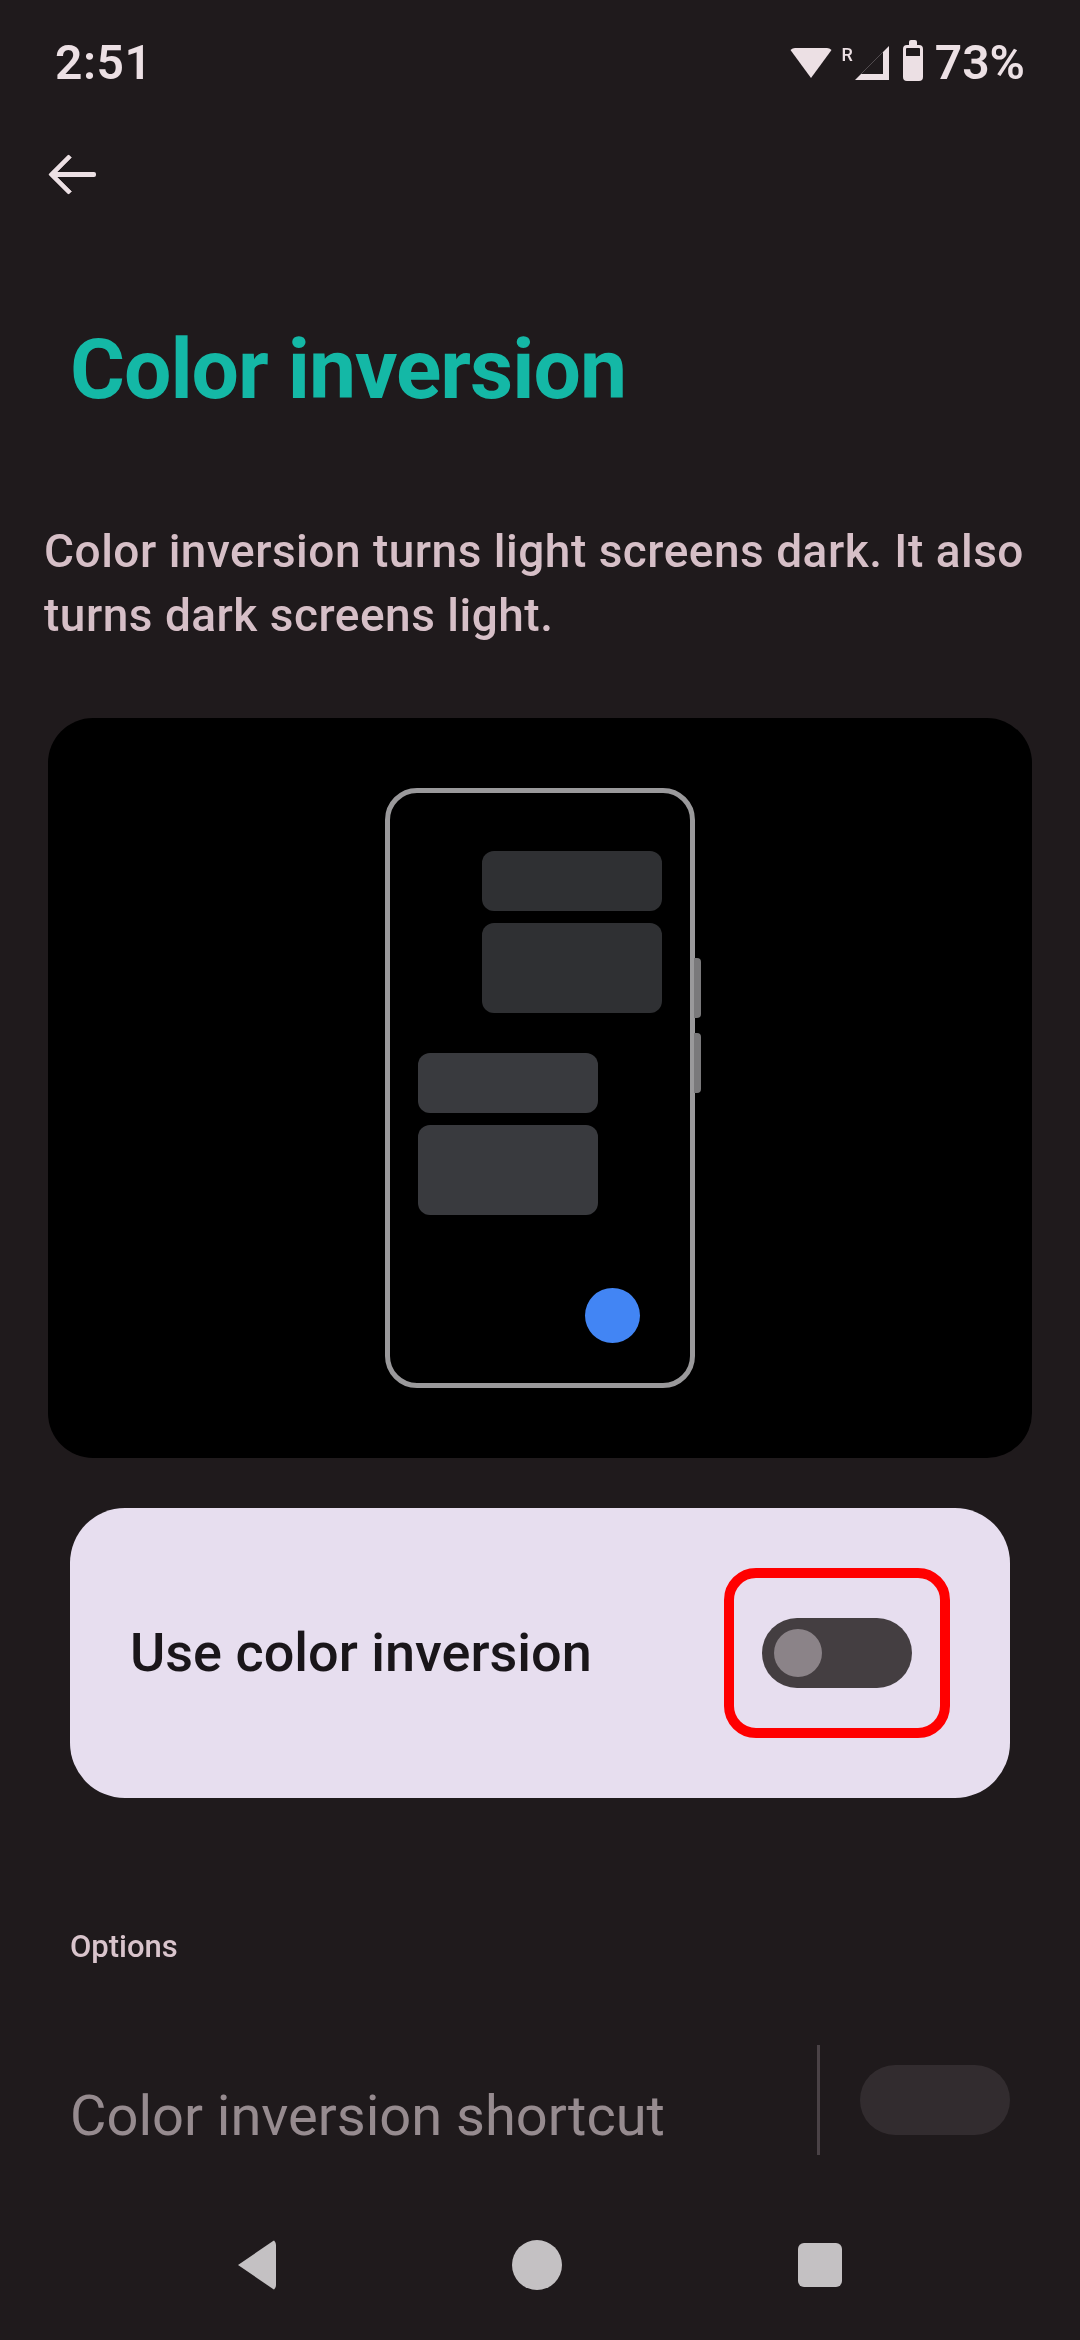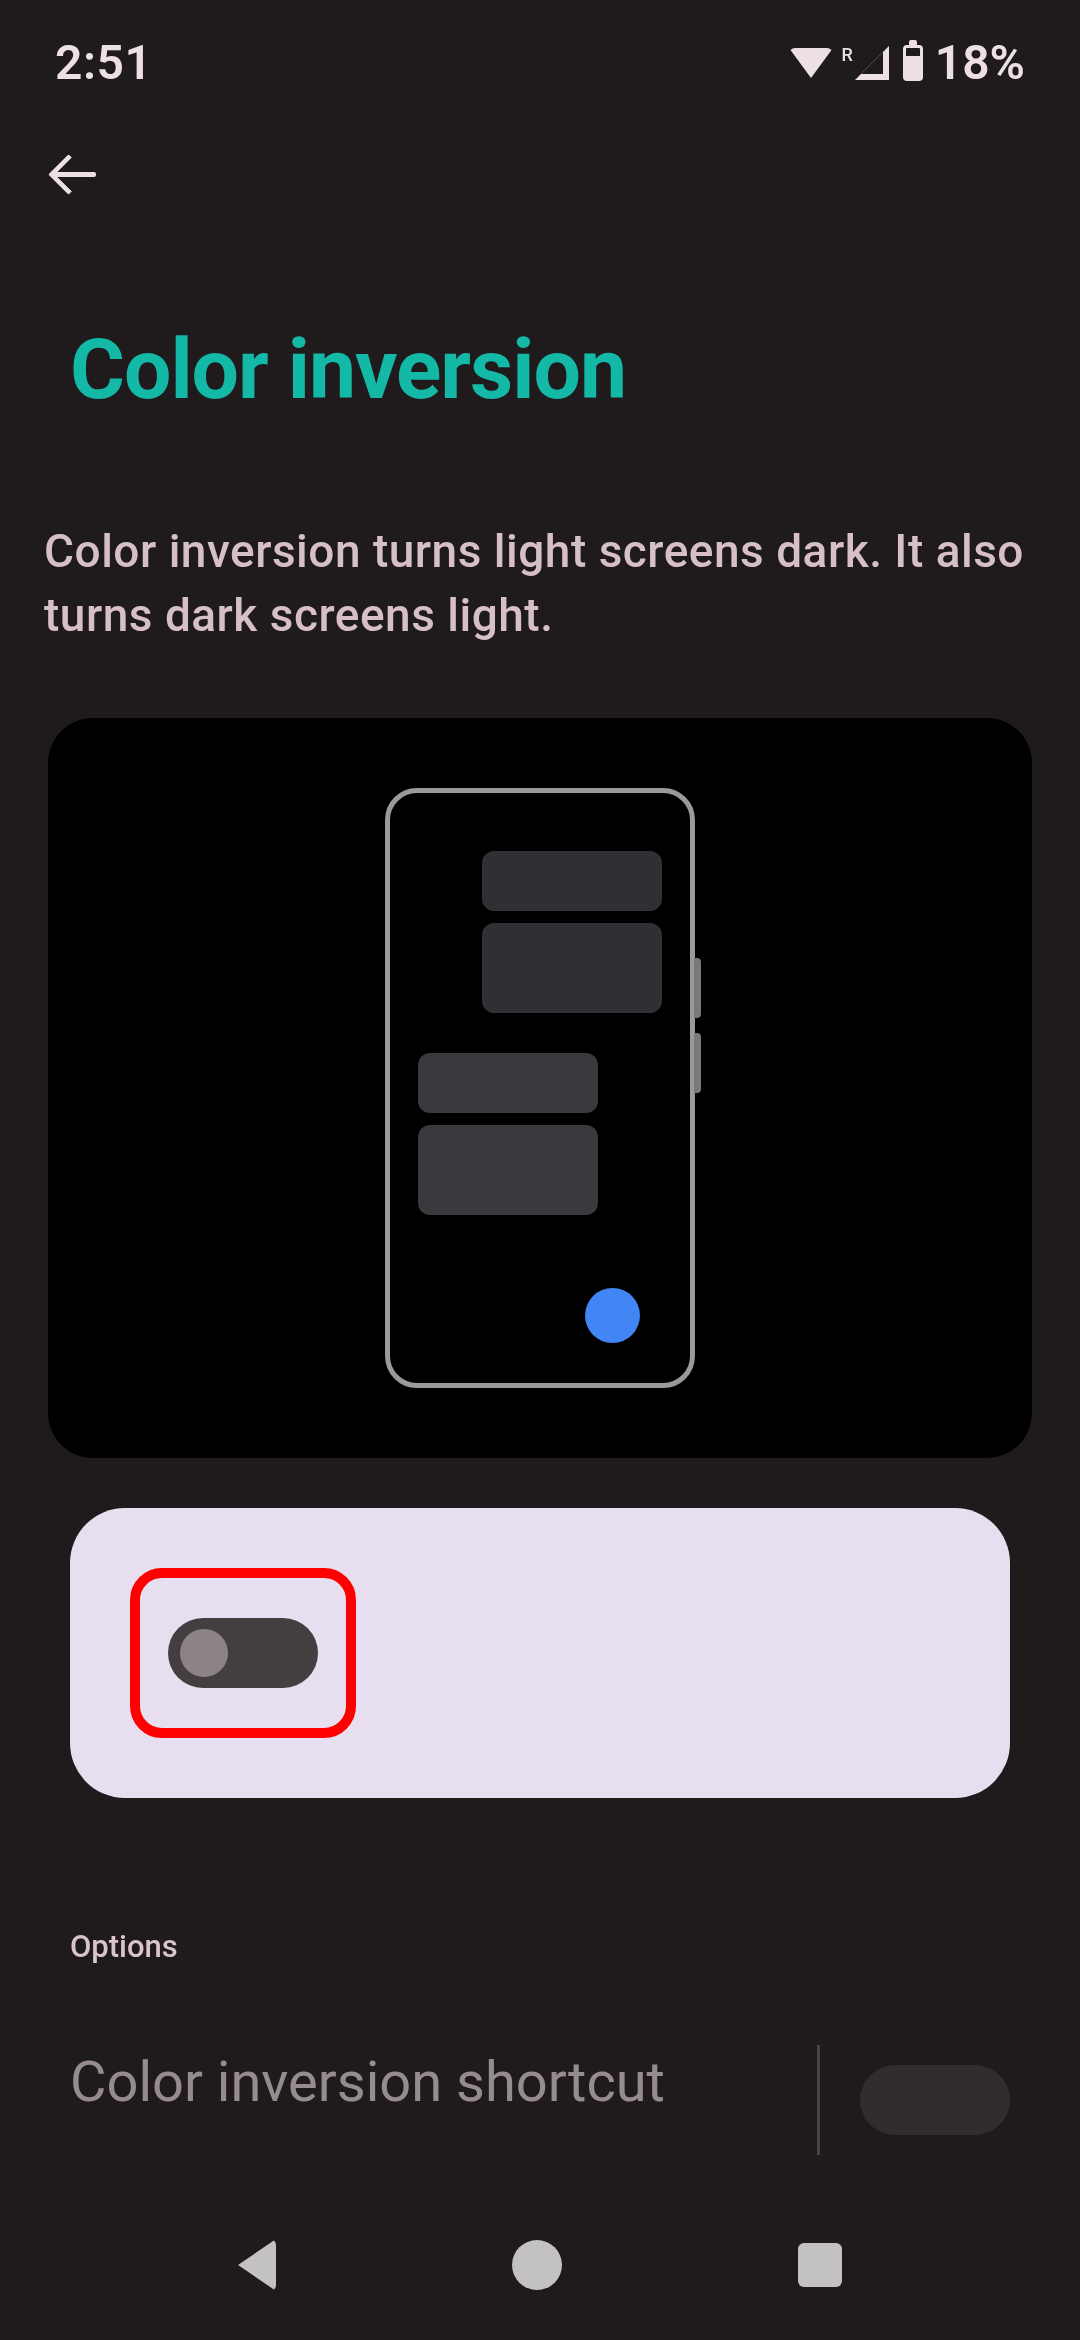--- a/index.html
+++ b/index.html
@@ -242,21 +242,21 @@
     }
     .section-header {
       font-size: 31px;
       font-weight: 500;
       color: #d9c4cc;
       padding: 130px 70px 40px;
     }
     .option-row {
       padding: 40px 70px 20px;
       display: flex;
-      align-items: flex-start;
+      align-items: flex-end;
       justify-content: space-between;
     }
     .option-label {
       font-size: 56px;
       font-weight: 400;
       color: #d6c8cd;
       line-height: 1.35;
       opacity: 0.65;
     }
     .option-right {
@@ -314,21 +314,21 @@
 
 <div class="status-bar">
   <div class="status-time">2:51</div>
   <div class="status-right">
     <div class="wifi-icon"></div>
     <div class="signal-group">
       <div class="r-label">R</div>
       <div class="signal-icon"></div>
     </div>
     <div class="battery-icon"></div>
-    <div class="battery-text">18%</div>
+    <div class="battery-text">73%</div>
   </div>
 </div>
 
 <div class="back-button">
   <div class="back-arrow"></div>
 </div>
 
 <h1 class="page-title">Color inversion</h1>
 
 <p class="description">Color inversion turns light screens dark. It also turns dark screens light.</p>
@@ -339,20 +339,21 @@
     <div class="phone-side-btn2"></div>
     <div class="msg-block msg1"></div>
     <div class="msg-block msg2"></div>
     <div class="msg-block msg3"></div>
     <div class="msg-block msg4"></div>
     <div class="phone-dot"></div>
   </div>
 </div>
 
 <div class="toggle-card">
+  <div class="toggle-label">Use color inversion</div>
   <div class="highlight-box">
     <div class="switch">
       <div class="switch-thumb"></div>
     </div>
   </div>
 </div>
 
 <div class="section-header">Options</div>
 
 <div class="option-row">

